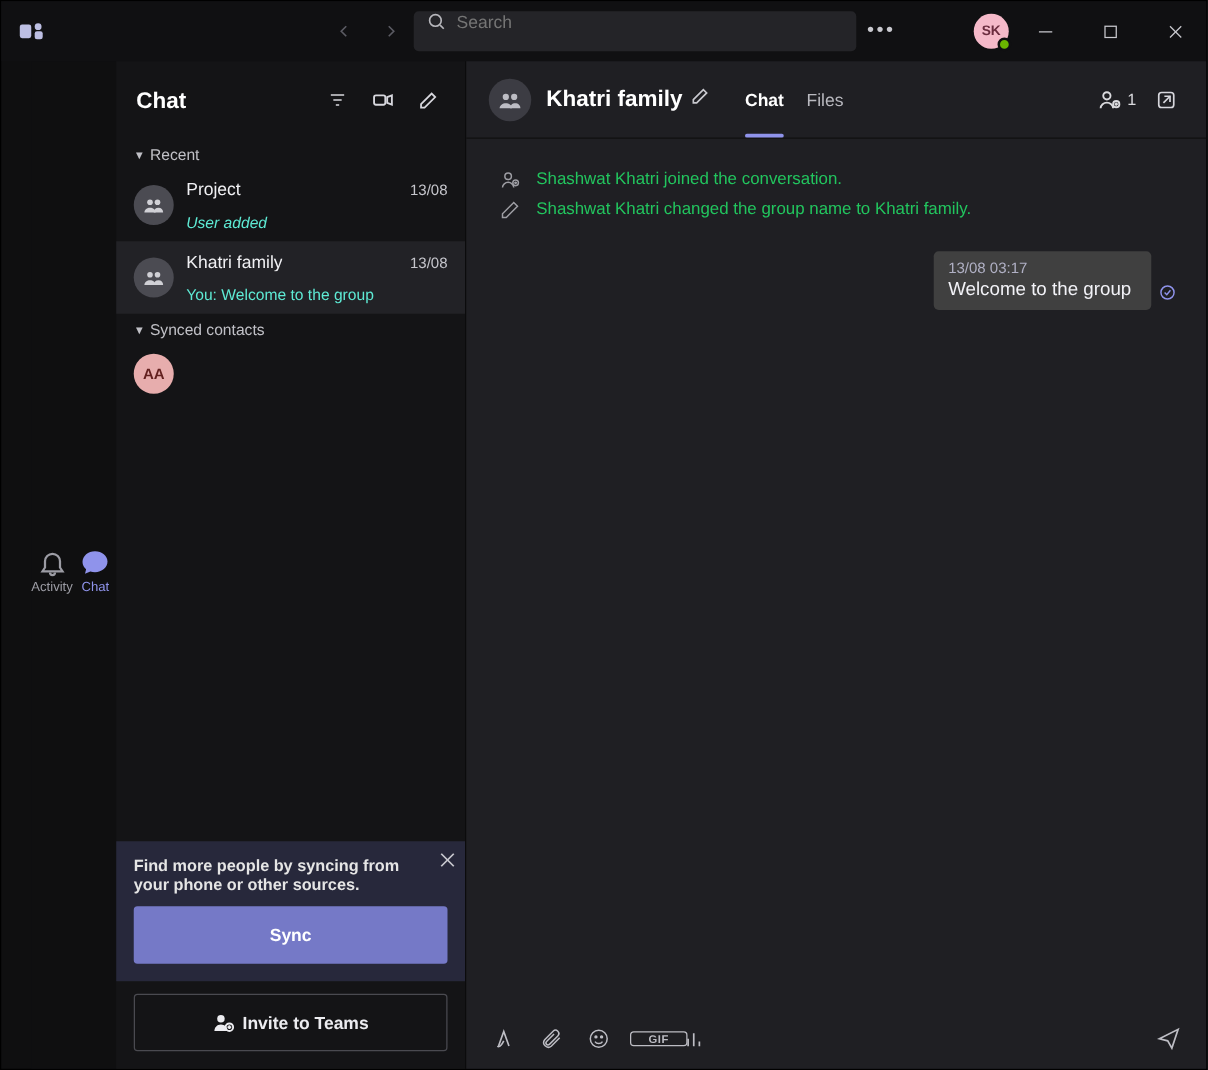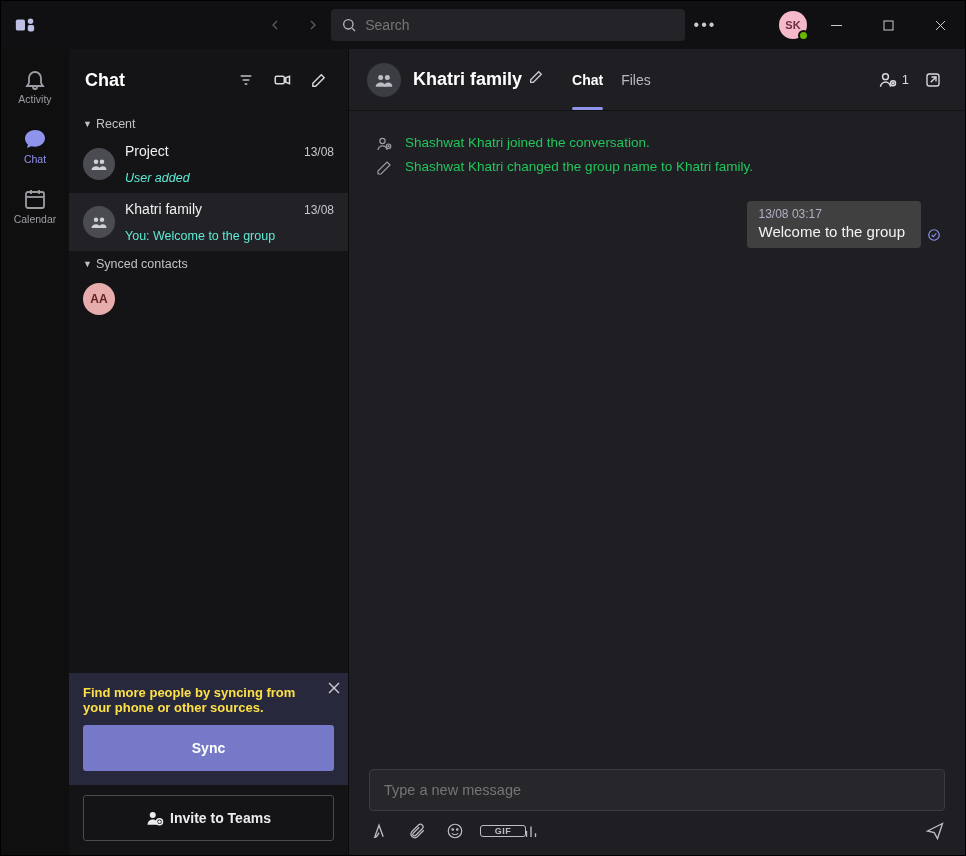--- a/index.html
+++ b/index.html
@@ -3,34 +3,34 @@
 <meta charset="utf-8">
 <style>
   * { box-sizing: border-box; margin: 0; padding: 0; }
   html, body { width: 966px; height: 856px; overflow: hidden; font-family: "Segoe UI", Arial, sans-serif; background: #111; color: #e6e6e6; }
   .app { width: 966px; height: 856px; background: #0f0f10; display: flex; flex-direction: column; border: 1px solid #000; }
   
   .titlebar { height: 48px; background: #101012; display: flex; align-items: center; padding: 0 0 0 8px; }
   .titlebar .logo { width: 32px; height: 32px; display: flex; align-items:center; justify-content:center; color: #bdbfe3; }
   .titlebar .nav  { display:flex; gap: 8px; margin-left: 220px; }
   .titlebar .nav .nbtn { width: 30px; height: 30px; display: flex; align-items: center; justify-content: center; color: #5b5b63; border-radius: 4px; cursor: pointer; }
-  .searchwrap { margin-left: 3px; width: 362px; height: 32px; background: #242428; border-radius: 4px; display: flex; align-items: center; padding: 0 10px; color: #b7b7bc; }
+  .searchwrap { margin-left: 3px; width: 362px; height: 32px; background: #242428; border-radius: 4px; display: flex; align-items: flex-start; padding: 0 10px; color: #b7b7bc; }
   .searchwrap svg { width: 16px; height: 16px; color: #b7b7bc; }
   .searchwrap input { flex: 1; background: transparent; border: none; outline: none; color: #d9d9de; font-size: 14px; margin-left: 8px; }
   .titlebar .right { margin-left: auto; display: flex; align-items: center; gap: 6px; padding-right: 2px; }
   .iconbtn { width: 40px; height: 40px; display: flex; align-items: center; justify-content: center; color: #c9c9cf; cursor: pointer; }
   .winbtn { width: 46px; height: 48px; display: flex; align-items: center; justify-content: center; color: #c9c9cf; cursor: pointer; }
   .avatar-sm { width: 28px; height: 28px; border-radius: 50%; background: #f5b9c9; color: #6b2c3f; font-size: 11px; font-weight: 600; display: flex; align-items: center; justify-content: center; position: relative; margin-left: 48px; }
   .avatar-sm .presence { position: absolute; right: -2px; bottom: -2px; width: 11px; height: 11px; border-radius: 50%; background: #6bb700; border: 2px solid #101012; }
   .ellipsis-dots { letter-spacing: 2px; font-size: 16px; color:#c9c9cf; }
 
   
   .body { flex: 1; display: flex; min-height: 0; }
   
-  .rail { width: 68px; background: #0f0f10; display: flex; flex-direction: column; align-items: center; padding-top: 10px; gap: 6px; }
+  .rail { width: 68px; background: #0f0f10; display: flex; flex-direction: row; align-items: center; padding-top: 10px; gap: 6px; margin-left: 24px; }
   .rail-item { width: 68px; height: 54px; display: flex; flex-direction: column; align-items: center; justify-content: center; gap: 2px; color: #9c9ca4; cursor: pointer; font-size: 10px; }
   .rail-item svg { width: 24px; height: 24px; }
   .rail-item.active { color: #8f93eb; }
   .rail-item.active svg { fill: #8f93eb; }
   .rail-item .lbl { font-size: 10.5px; }
 
   
   .listpanel { width: 280px; background: #141416; display: flex; flex-direction: column; border-right: 1px solid #0b0b0c; }
   .listhead { height: 62px; display: flex; align-items: center; padding: 0 16px; }
   .listhead .title { font-size: 18px; font-weight: 700; color: #fff; }
@@ -46,21 +46,21 @@
   .chatrow .line1 { display:flex; align-items:baseline;gap:17px; }
   .chatrow .name { font-size: 14px; color: #f0f0f3; white-space: nowrap; overflow: hidden; text-overflow: ellipsis; }
   .chatrow .date { margin-left: auto; font-size: 12px; color: #c6c6cc; }
   .chatrow .preview { font-size: 12.5px; color: #5eead4; font-style: italic; white-space: nowrap; overflow: hidden; text-overflow: ellipsis; margin-top: 12px; }
   .chatrow .preview.noit { font-style: normal; }
   .redbox { display:inline-block; width:30px; height:13px; background:#232326; vertical-align:middle; border-radius:2px; margin-right:1px; }
 
   .listbottom { margin-top: auto; }
   .syncbox { background: #27283b; padding: 12px 14px 14px 14px; position: relative; }
   .syncbox .close { position: absolute; top: 8px; right: 8px; color: #c9c9cf; cursor: pointer; font-size: 14px; }
-  .syncbox .msg { font-size: 13px; font-weight: 600; color: #fde047; margin-bottom: 10px; padding-right: 12px; }
+  .syncbox .msg { font-size: 13px; font-weight: 600; color: #e5e5e5; margin-bottom: 10px; padding-right: 12px; }
   .btn { height: 46px; border-radius: 3px; display:flex; align-items:center; justify-content:center; gap:6px; font-size:14px; font-weight:600; cursor:pointer; }
   .btn-primary { background: #7579c7; color: #fff; }
   .btn-secondary { background: #141416; color: #ececf0; border: 1px solid #4a4a50; }
   .invitewrap { padding: 10px 14px 14px 14px; background:#141416; }
 
   
   .main { flex: 1; background: #1f1f23; display: flex; flex-direction: column; min-width: 0; }
   .chathead { height: 62px; border-bottom: 1px solid #111; display: flex; align-items: center; padding: 0 18px; gap: 12px; }
   .chathead .gav { width: 34px; height: 34px; border-radius: 50%; background: #3c3c43; color:#bdbdc4; display:flex; align-items:center; justify-content:center; }
   .chathead .gtitle { font-size: 18px; font-weight: 700; color: #fff; display: flex; align-items: center; gap: 6px; }
@@ -344,23 +344,20 @@
           <div class="readicon">
             <svg width="14" height="14" viewBox="0 0 24 24" fill="none" stroke="currentColor" stroke-width="2">
                 <circle cx="12" cy="12" r="9"></circle>
                 <polyline points="8 12 11 15 16 9"></polyline>
               </svg>
           </div>
         </div>
       </div>
 
       <div class="composer">
-        <div class="compose-box">
-          <input placeholder="Type a new message" style="">
-        </div>
         <div class="compose-tools">
           <div class="ct">
             <svg width="20" height="20" viewBox="0 0 24 24" fill="none" stroke="currentColor" stroke-width="1.6">
                 <path d="M7 19l5-14 5 14"></path>
                 <path d="M6 19c0 0 2 3 6-5"></path>
               </svg>
           </div>
           <div class="ct">
             <svg width="18" height="18" viewBox="0 0 24 24" fill="none" stroke="currentColor" stroke-width="1.6">
                 <path d="M21 11l-9 9a5 5 0 01-7-7l9-9a3.5 3.5 0 015 5l-9 9a2 2 0 01-3-3l8-8"></path>

